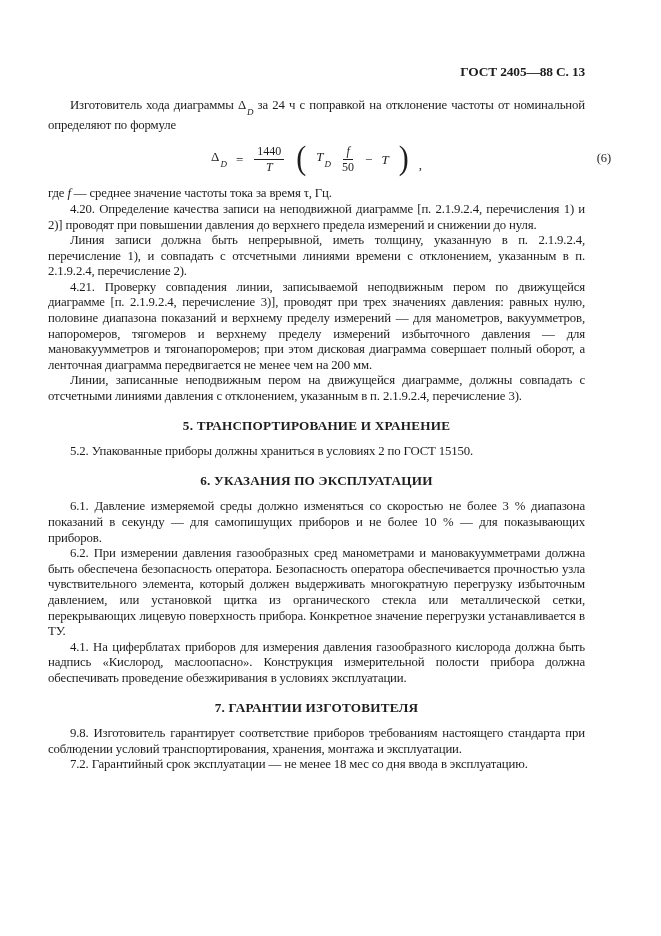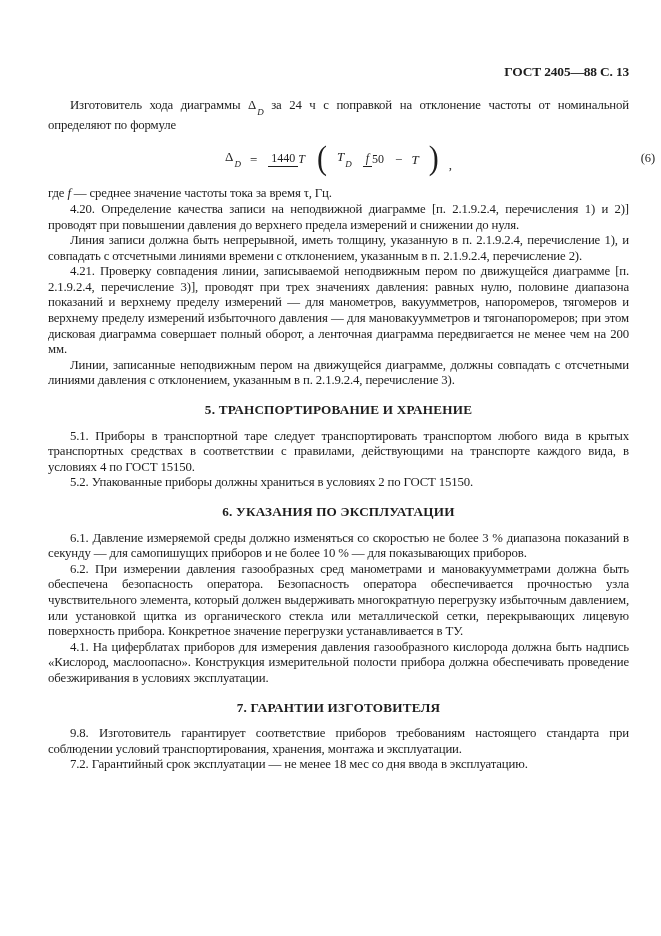--- a/index.html
+++ b/index.html
@@ -3,21 +3,21 @@
 <meta charset="utf-8">
 <style>
   html, body { margin: 0; padding: 0; background: #e8e8e8; }
   .page {
     position: relative;
     width: 661px;
     height: 936px;
     margin: 0 auto;
     background: #ffffff;
     box-sizing: border-box;
-    padding: 64px 32px 0 48px;
+    padding: 64px 76px 0 48px;
     font-family: "Liberation Serif", "DejaVu Serif", serif;
     font-size: 12.8px;
     line-height: 15.6px;
     letter-spacing: -0.15px;
     color: #1d1d1d;
     overflow: hidden;
   }
   .page-header {
     text-align: right;
     font-weight: bold;
@@ -57,21 +57,21 @@
   .sub {
     font-style: italic;
     font-size: 9px;
     vertical-align: sub;
     position: relative;
     top: 3px;
     margin-left: 1px;
   }
   .frac {
     display: inline-flex;
-    flex-direction: row;
+    flex-direction: column;
     align-items: center;
     font-size: 12px;
     line-height: 13px;
     margin: 0 2px;
   }
   .frac .num { padding: 0 3px 1px 3px; border-bottom: 1px solid #1d1d1d; }
   .frac .den { padding-top: 1px; }
   .bigparen {
     font-size: 30px;
     font-weight: 300;
@@ -122,21 +122,20 @@
   </div>
 
   <p class="body-para no-indent"><span>где </span><span class="var">f</span><span> — среднее значение частоты тока за время τ, Гц.</span></p>
 
   <p class="body-para">4.20. Определение качества записи на неподвижной диаграмме [п. 2.1.9.2.4, перечисления 1) и 2)] проводят при повышении давления до верхнего предела измерений и снижении до нуля.</p>
   <p class="body-para">Линия записи должна быть непрерывной, иметь толщину, указанную в п. 2.1.9.2.4, перечисление 1), и совпадать с отсчетными линиями времени с отклонением, указанным в п. 2.1.9.2.4, перечисление 2).</p>
   <p class="body-para">4.21. Проверку совпадения линии, записываемой неподвижным пером по движущейся диаграмме [п. 2.1.9.2.4, перечисление 3)], проводят при трех значениях давления: равных нулю, половине диапазона показаний и верхнему пределу измерений — для манометров, вакуумметров, напоромеров, тягомеров и верхнему пределу измерений избыточного давления — для мановакуумметров и тягонапоромеров; при этом дисковая диаграмма совершает полный оборот, а ленточная диаграмма передвигается не менее чем на 200 мм.</p>
   <p class="body-para">Линии, записанные неподвижным пером на движущейся диаграмме, должны совпадать с отсчетными линиями давления с отклонением, указанным в п. 2.1.9.2.4, перечисление 3).</p>
 
   <h2 class="section-heading">5. ТРАНСПОРТИРОВАНИЕ И ХРАНЕНИЕ</h2>
-  <p class="body-para">5.1. Приборы в транспортной таре следует транспортировать транспортом любого вида в крытых транспортных средствах в соответствии с правилами, действующими на транспорте каждого вида, в условиях 4 по ГОСТ 15150.</p>
   <p class="body-para">5.2. Упакованные приборы должны храниться в условиях 2 по ГОСТ 15150.</p>
 
   <h2 class="section-heading">6. УКАЗАНИЯ ПО ЭКСПЛУАТАЦИИ</h2>
   <p class="body-para">6.1. Давление измеряемой среды должно изменяться со скоростью не более 3 % диапазона показаний в секунду — для самопишущих приборов и не более 10 % — для показывающих приборов.</p>
   <p class="body-para">6.2. При измерении давления газообразных сред манометрами и мановакуумметрами должна быть обеспечена безопасность оператора. Безопасность оператора обеспечивается прочностью узла чувствительного элемента, который должен выдерживать многократную перегрузку избыточным давлением, или установкой щитка из органического стекла или металлической сетки, перекрывающих лицевую поверхность прибора. Конкретное значение перегрузки устанавливается в ТУ.</p>
   <p class="body-para">4.1. На циферблатах приборов для измерения давления газообразного кислорода должна быть надпись «Кислород, маслоопасно». Конструкция измерительной полости прибора должна обеспечивать проведение обезжиривания в условиях эксплуатации.</p>
 
   <h2 class="section-heading">7. ГАРАНТИИ ИЗГОТОВИТЕЛЯ</h2>
   <p class="body-para">9.8. Изготовитель гарантирует соответствие приборов требованиям настоящего стандарта при соблюдении условий транспортирования, хранения, монтажа и эксплуатации.</p>
   <p class="body-para">7.2. Гарантийный срок эксплуатации — не менее 18 мес со дня ввода в эксплуатацию.</p>

